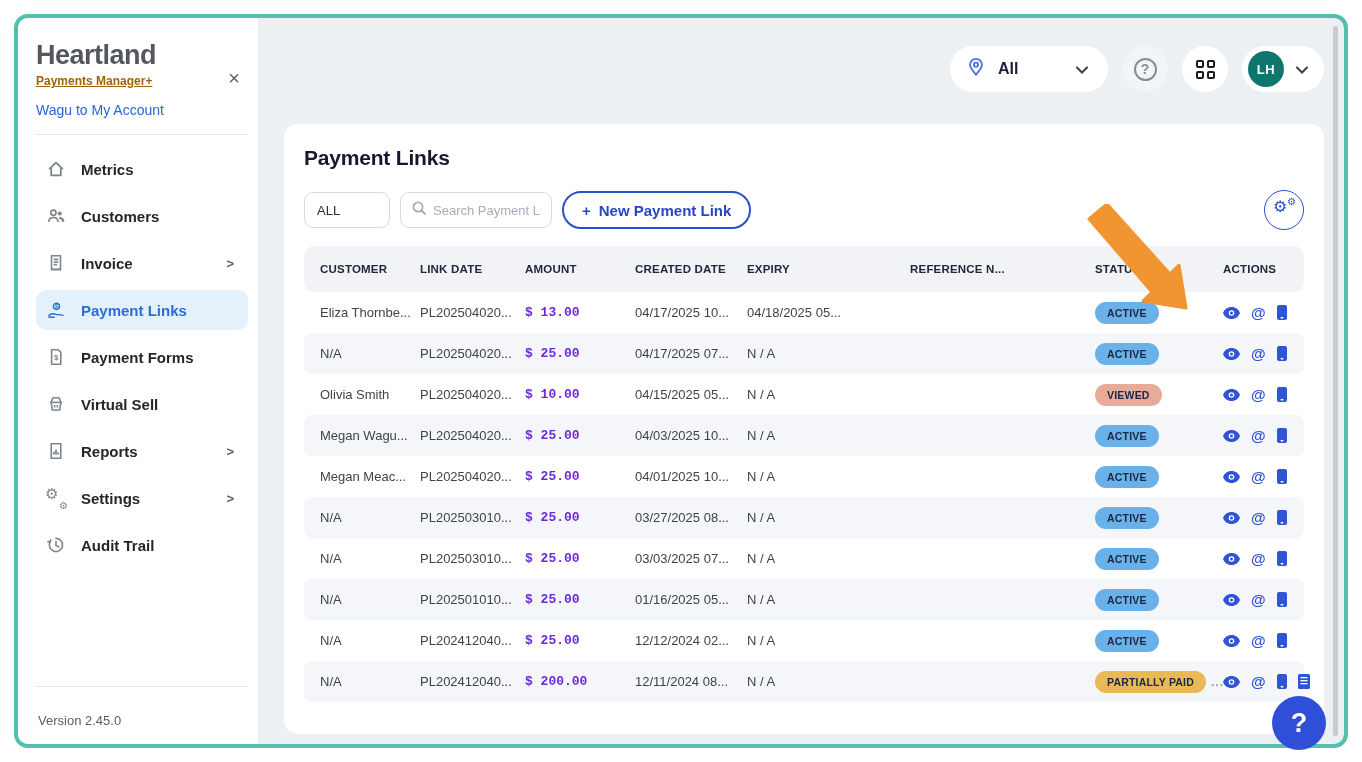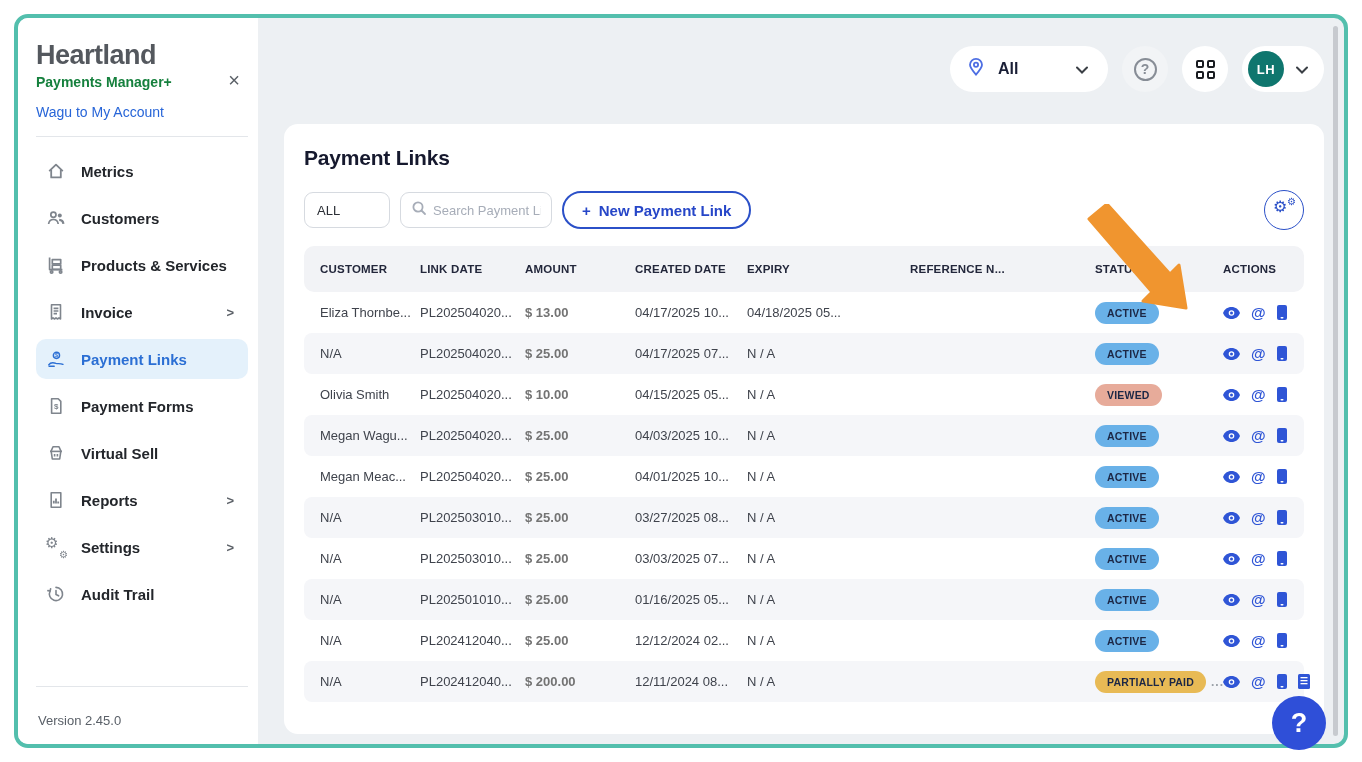--- a/index.html
+++ b/index.html
@@ -13,21 +13,21 @@
 
   
   .sidebar{
     width:240px; min-width:240px; background:#ffffff; height:100%;
     border-radius:10px 0 0 10px; padding:24px 10px 14px 18px;
     display:flex; flex-direction:column;
   }
   .brand-row{ display:flex; align-items:flex-end; justify-content:space-between; padding-right:8px;gap:27px;}
   .brand{ font-size:27px; font-weight:bold; color:#54585e; letter-spacing:-0.5px; line-height:1;}
   .brand-close{ font-size:20px; color:#5a6067; cursor:pointer; line-height:1; margin-top:2px;}
-  .brand-sub{ font-size:14px; font-weight:bold; color:#15803d; margin-top:5px;}
+  .brand-sub{ font-size:12px; font-weight:bold; color:#a16207; margin-top:5px;text-decoration:underline;}
   .back-link{ display:inline-block; font-size:14px; color:#2765d8; margin-top:14px; cursor:pointer;}
   .side-divider{ height:1px; background:#e3e6ea; margin:16px 0 14px 0;}
   .nav{ display:flex; flex-direction:column;}
   .nav-item{ display:flex; align-items:center; gap:15px; padding:10px 10px; border-radius:10px; margin-bottom:7px; cursor:pointer;}
   .nav-item.active{ background:#e4f1fb;}
   .nav-icon{ width:20px; height:20px; color:#7f858d; display:flex; align-items:center; justify-content:center; position:relative;}
   .nav-item.active .nav-icon{ color:#2b6fd4;}
   .nav-label{ font-size:15px; font-weight:bold; color:#23262b; flex:1;}
   .nav-item.active .nav-label{ color:#2b6fd4;}
   .nav-chevron{ font-size:13px; font-weight:bold; color:#5a5f66; display:none; padding-right:4px;}
@@ -68,21 +68,21 @@
   .gearset-btn .gear-small{ right:7px; top:5px; font-size:10px;}
 
   
   .table{ margin-top:16px;}
   .thead, .trow{ display:grid; grid-template-columns:100px 105px 110px 112px 163px 185px 128px 1fr; align-items:center;}
   .thead{ background:#f2f3f6; border-radius:10px; height:46px; padding-left:16px;}
   .thead .hcell{ font-size:11.5px; font-weight:bold; color:#23273b; letter-spacing:.2px; white-space:nowrap; overflow:hidden;}
   .trow{ height:41px; padding-left:16px; border-radius:8px; font-size:13px; color:#3f434c;}
   .trow:nth-child(even){ background:#f5f6f9;}
   .cell{ white-space:nowrap; overflow:visible;}
-  .cell.amount{ font-weight:bold; color:#737373;}
+  .cell.amount{ font-weight:bold; color:#6d28d9;font-family:Liberation Mono, monospace;}
   .cell.status{ display:flex; align-items:center; gap:5px;}
   .pill{ display:inline-block; padding:5px 12px; border-radius:13px; font-size:10.5px; font-weight:bold; color:#1c2745; letter-spacing:.2px; white-space:nowrap;}
   .status-more{ color:#9aa0a8; font-weight:bold; font-size:12px; letter-spacing:1px;}
   .cell.actions{ display:flex; align-items:center; gap:11px;}
   .act{ color:#2f55d6; cursor:pointer; display:flex; align-items:center; line-height:1;}
   .act.at{ font-size:15px; font-weight:bold;}
 
   
   .annotation-arrow{ position:absolute; left:1058px; top:186px; z-index:4; pointer-events:none;}
   .help-fab{ position:absolute; right:18px; bottom:-6px; width:54px; height:54px; border-radius:50%; background:#2f4fd8; color:#fff; font-size:27px; font-weight:bold; display:flex; align-items:center; justify-content:center; z-index:5; cursor:pointer;}
@@ -117,33 +117,20 @@
         <div class="nav-item">
     <span class="nav-icon">
             <svg width="20" height="20" viewBox="0 0 20 20" fill="none" stroke="currentColor" stroke-width="1.7">
               <circle cx="7.4" cy="6.8" r="2.6"></circle>
               <path d="M2.6,16 C3,12.9 5,11.5 7.4,11.5 C9.8,11.5 11.8,12.9 12.2,16"></path>
               <circle cx="13.8" cy="7.6" r="2" fill="currentColor" stroke="none"></circle>
               <path d="M13.2,11.8 C15.5,11.9 17.1,13.3 17.4,15.8" stroke-width="2.2"></path>
             </svg>
           </span>
     <span class="nav-label">Customers</span>
-
-  </div>
-        <div class="nav-item">
-    <span class="nav-icon">
-            <svg width="20" height="20" viewBox="0 0 20 20" fill="none" stroke="currentColor" stroke-width="1.7" stroke-linejoin="round">
-              <path d="M3.6,2.6 V14.6 H16.4"></path>
-              <rect x="6.3" y="4.6" width="8.4" height="4.2"></rect>
-              <rect x="6.3" y="10.2" width="8.4" height="4.2"></rect>
-              <circle cx="5.6" cy="17" r="1.2"></circle>
-              <circle cx="14.6" cy="17" r="1.2"></circle>
-            </svg>
-          </span>
-    <span class="nav-label">Products &amp; Services</span>
 
   </div>
         <div class="nav-item has-chevron">
     <span class="nav-icon">
             <svg width="20" height="20" viewBox="0 0 20 20" fill="none" stroke="currentColor" stroke-width="1.6" stroke-linejoin="round">
               <path d="M5.5,2.8 H14.5 V17 L13,15.9 L11.5,17 L10,15.9 L8.5,17 L7,15.9 L5.5,17 Z"></path>
               <path d="M7.6,6.4 H12.4 M7.6,9 H12.4 M7.6,11.6 H11"></path>
             </svg>
           </span>
     <span class="nav-label">Invoice</span>

